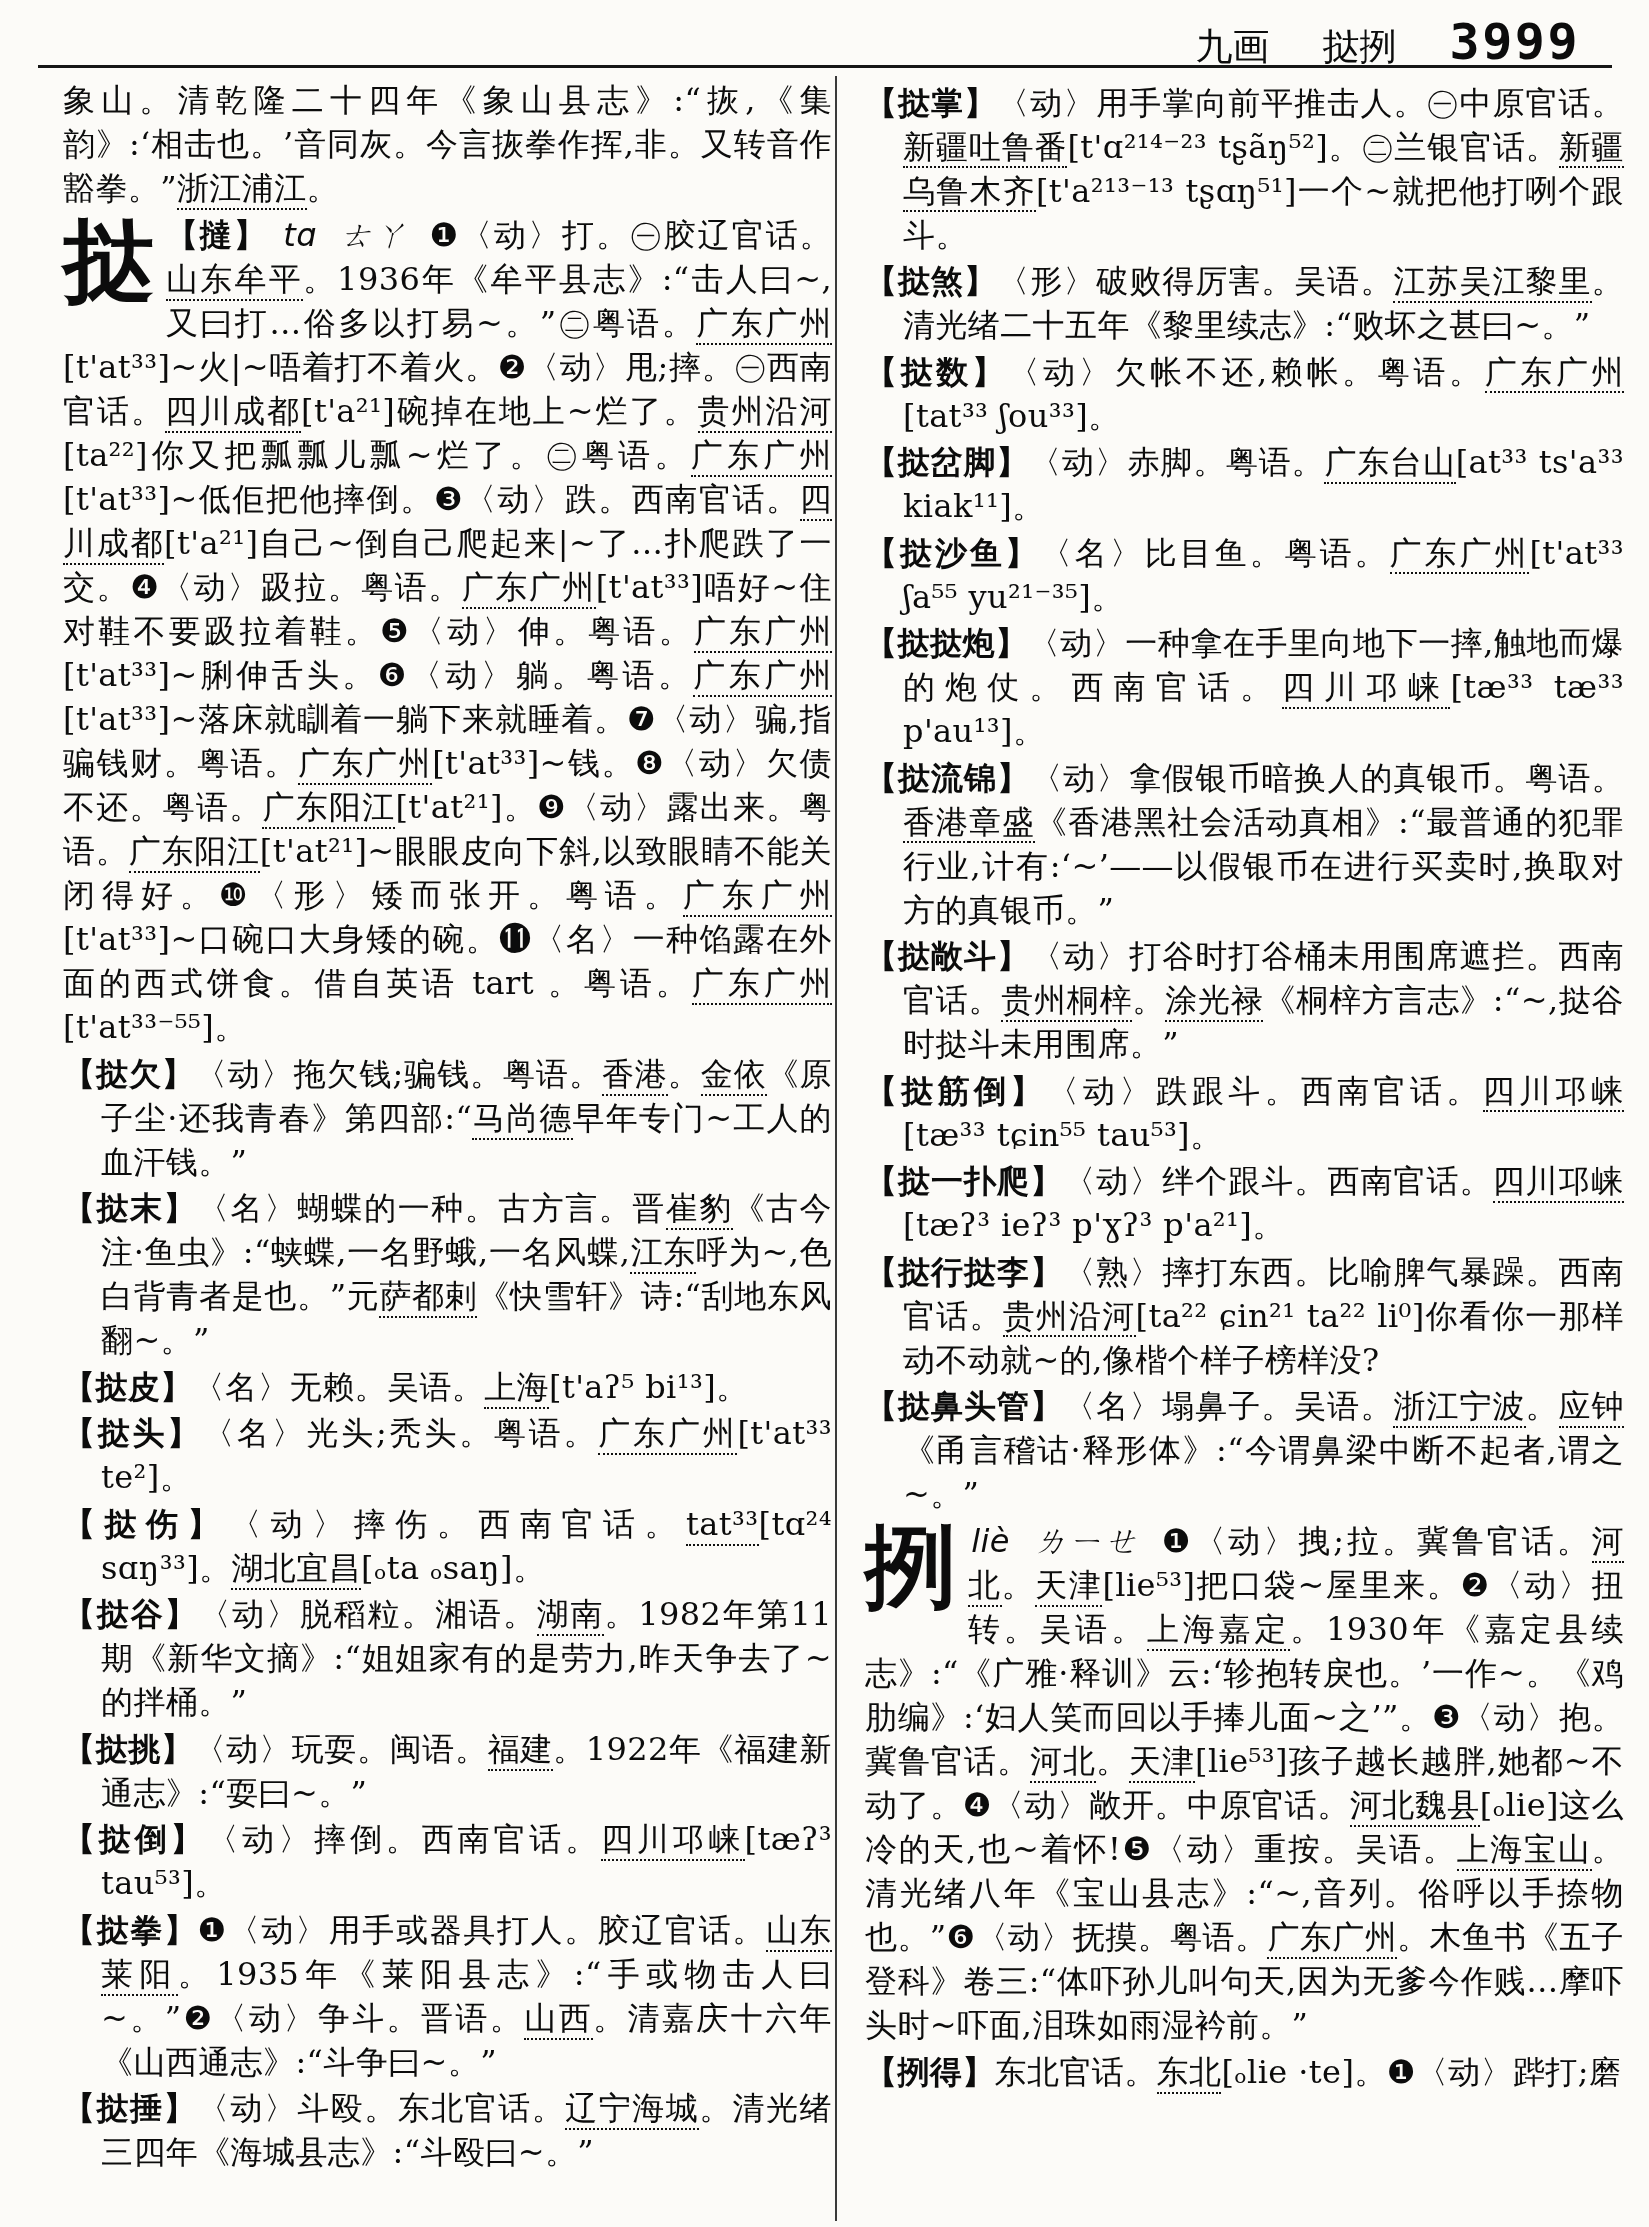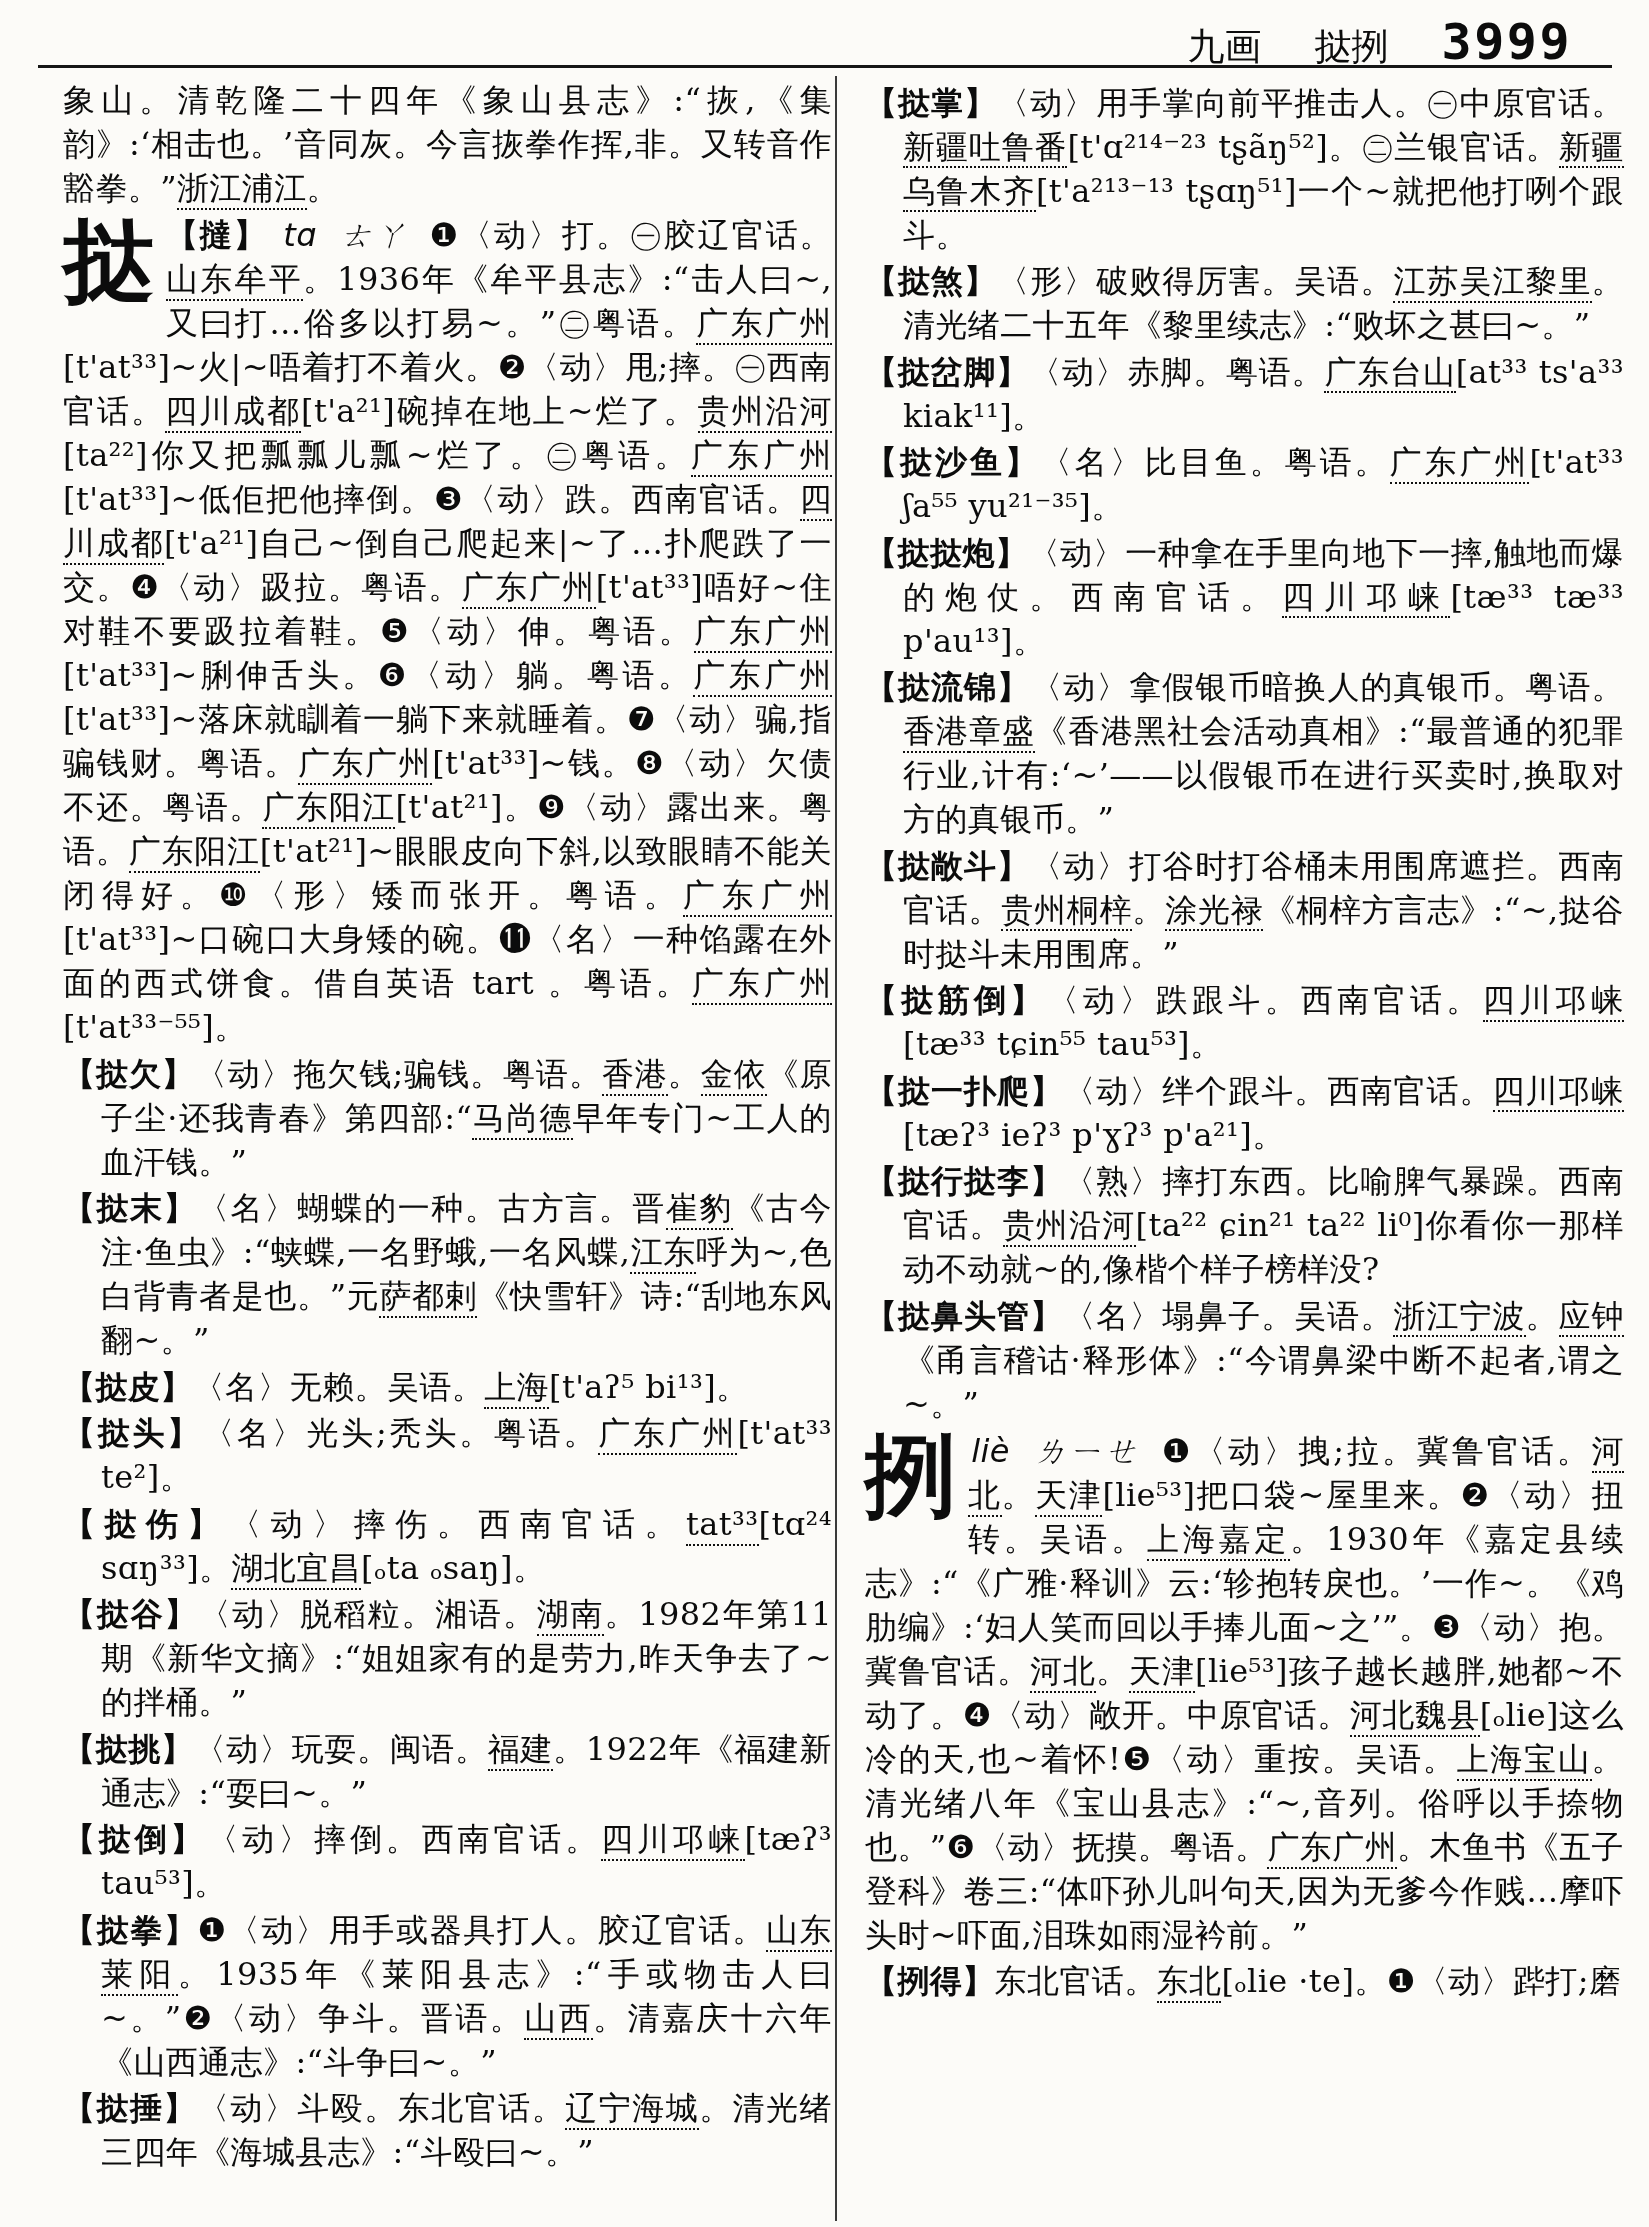--- a/index.html
+++ b/index.html
@@ -5,20 +5,21 @@
   html,body{margin:0;padding:0;}
   body{
     width:1650px;height:2227px;position:relative;overflow:hidden;
     background:#fcfbf8;color:#0c0c0c;
     font-family:"DejaVu Serif","DejaVu Sans",serif;
   }
   .hdr{
     position:absolute;top:13.2px;left:0;width:1572px;
     display:flex;justify-content:flex-end;align-items:baseline;gap:53px;
     font-size:37px;
+    padding-left:8px;
   }
   .hdr .pageno{font-weight:bold;font-size:50px;letter-spacing:2.5px;font-family:"DejaVu Sans Mono",monospace;}
   .toprule{position:absolute;top:65px;left:38px;width:1574px;height:2.5px;background:#161616;}
   .coldiv{position:absolute;left:835px;top:76px;width:1.6px;height:2145px;background:#3a3a3a;}
   .col{
     position:absolute;top:78px;font-size:32px;line-height:44px;
     text-align:justify;letter-spacing:0.4px;
   }
   .col-left{left:63px;width:769px;}
   .col-right{left:865px;width:759px;}
@@ -64,20 +65,21 @@
   <p class="entry"><span class="hw">【挞谷】</span><span>〈动〉脱稻粒。湘语。<u>湖南</u>。1982年第11期《新华文摘》:“姐姐家有的是劳力,昨天争去了~的拌桶。”</span></p>
   <p class="entry"><span class="hw">【挞挑】</span><span>〈动〉玩耍。闽语。<u>福建</u>。1922年《福建新通志》:“耍曰~。”</span></p>
   <p class="entry"><span class="hw">【挞倒】</span><span>〈动〉摔倒。西南官话。<u>四川邛崃</u>[tæʔ³ tau⁵³]。</span></p>
   <p class="entry"><span class="hw">【挞拳】</span><span>❶〈动〉用手或器具打人。胶辽官话。<u>山东莱阳</u>。1935年《莱阳县志》:“手或物击人曰~。”❷〈动〉争斗。晋语。<u>山西</u>。清嘉庆十六年《山西通志》:“斗争曰~。”</span></p>
   <p class="entry"><span class="hw">【挞捶】</span><span>〈动〉斗殴。东北官话。<u>辽宁海城</u>。清光绪三四年《海城县志》:“斗殴曰~。”</span></p>
 </div>
 
 <div class="col col-right">
   <p class="entry"><span class="hw">【挞掌】</span><span>〈动〉用手掌向前平推击人。㊀中原官话。<u>新疆吐鲁番</u>[t'ɑ²¹⁴⁻²³ tʂãŋ⁵²]。㊁兰银官话。<u>新疆乌鲁木齐</u>[t'a²¹³⁻¹³ tʂɑŋ⁵¹]一个~就把他打咧个跟斗。</span></p>
   <p class="entry"><span class="hw">【挞煞】</span><span>〈形〉破败得厉害。吴语。<u>江苏吴江黎里</u>。清光绪二十五年《黎里续志》:“败坏之甚曰~。”</span></p>
+  <p class="entry"><span class="hw">【挞数】</span><span>〈动〉欠帐不还,赖帐。粤语。<u>广东广州</u>[tat³³ ʃou³³]。</span></p>
   <p class="entry"><span class="hw">【挞岔脚】</span><span>〈动〉赤脚。粤语。<u>广东台山</u>[at³³ ts'a³³ kiak¹¹]。</span></p>
   <p class="entry"><span class="hw">【挞沙鱼】</span><span>〈名〉比目鱼。粤语。<u>广东广州</u>[t'at³³ ʃa⁵⁵ yu²¹⁻³⁵]。</span></p>
   <p class="entry"><span class="hw">【挞挞炮】</span><span>〈动〉一种拿在手里向地下一摔,触地而爆的炮仗。西南官话。<u>四川邛崃</u>[tæ³³ tæ³³ p'au¹³]。</span></p>
   <p class="entry"><span class="hw">【挞流锦】</span><span>〈动〉拿假银币暗换人的真银币。粤语。<u>香港</u><u>章盛</u>《香港黑社会活动真相》:“最普通的犯罪行业,计有:‘~’——以假银币在进行买卖时,换取对方的真银币。”</span></p>
   <p class="entry"><span class="hw">【挞敞斗】</span><span>〈动〉打谷时打谷桶未用围席遮拦。西南官话。<u>贵州桐梓</u>。<u>涂光禄</u>《桐梓方言志》:“~,挞谷时挞斗未用围席。”</span></p>
   <p class="entry"><span class="hw">【挞筋倒】</span><span>〈动〉跌跟斗。西南官话。<u>四川邛崃</u>[tæ³³ tɕin⁵⁵ tau⁵³]。</span></p>
   <p class="entry"><span class="hw">【挞一扑爬】</span><span>〈动〉绊个跟斗。西南官话。<u>四川邛崃</u>[tæʔ³ ieʔ³ p'ɣʔ³ p'a²¹]。</span></p>
   <p class="entry"><span class="hw">【挞行挞李】</span><span>〈熟〉摔打东西。比喻脾气暴躁。西南官话。<u>贵州沿河</u>[ta²² ɕin²¹ ta²² li⁰]你看你一那样动不动就~的,像楷个样子榜样没?</span></p>
   <p class="entry"><span class="hw">【挞鼻头管】</span><span>〈名〉塌鼻子。吴语。<u>浙江宁波</u>。<u>应钟</u>《甬言稽诂·释形体》:“今谓鼻梁中断不起者,谓之~。”</span></p>
 

